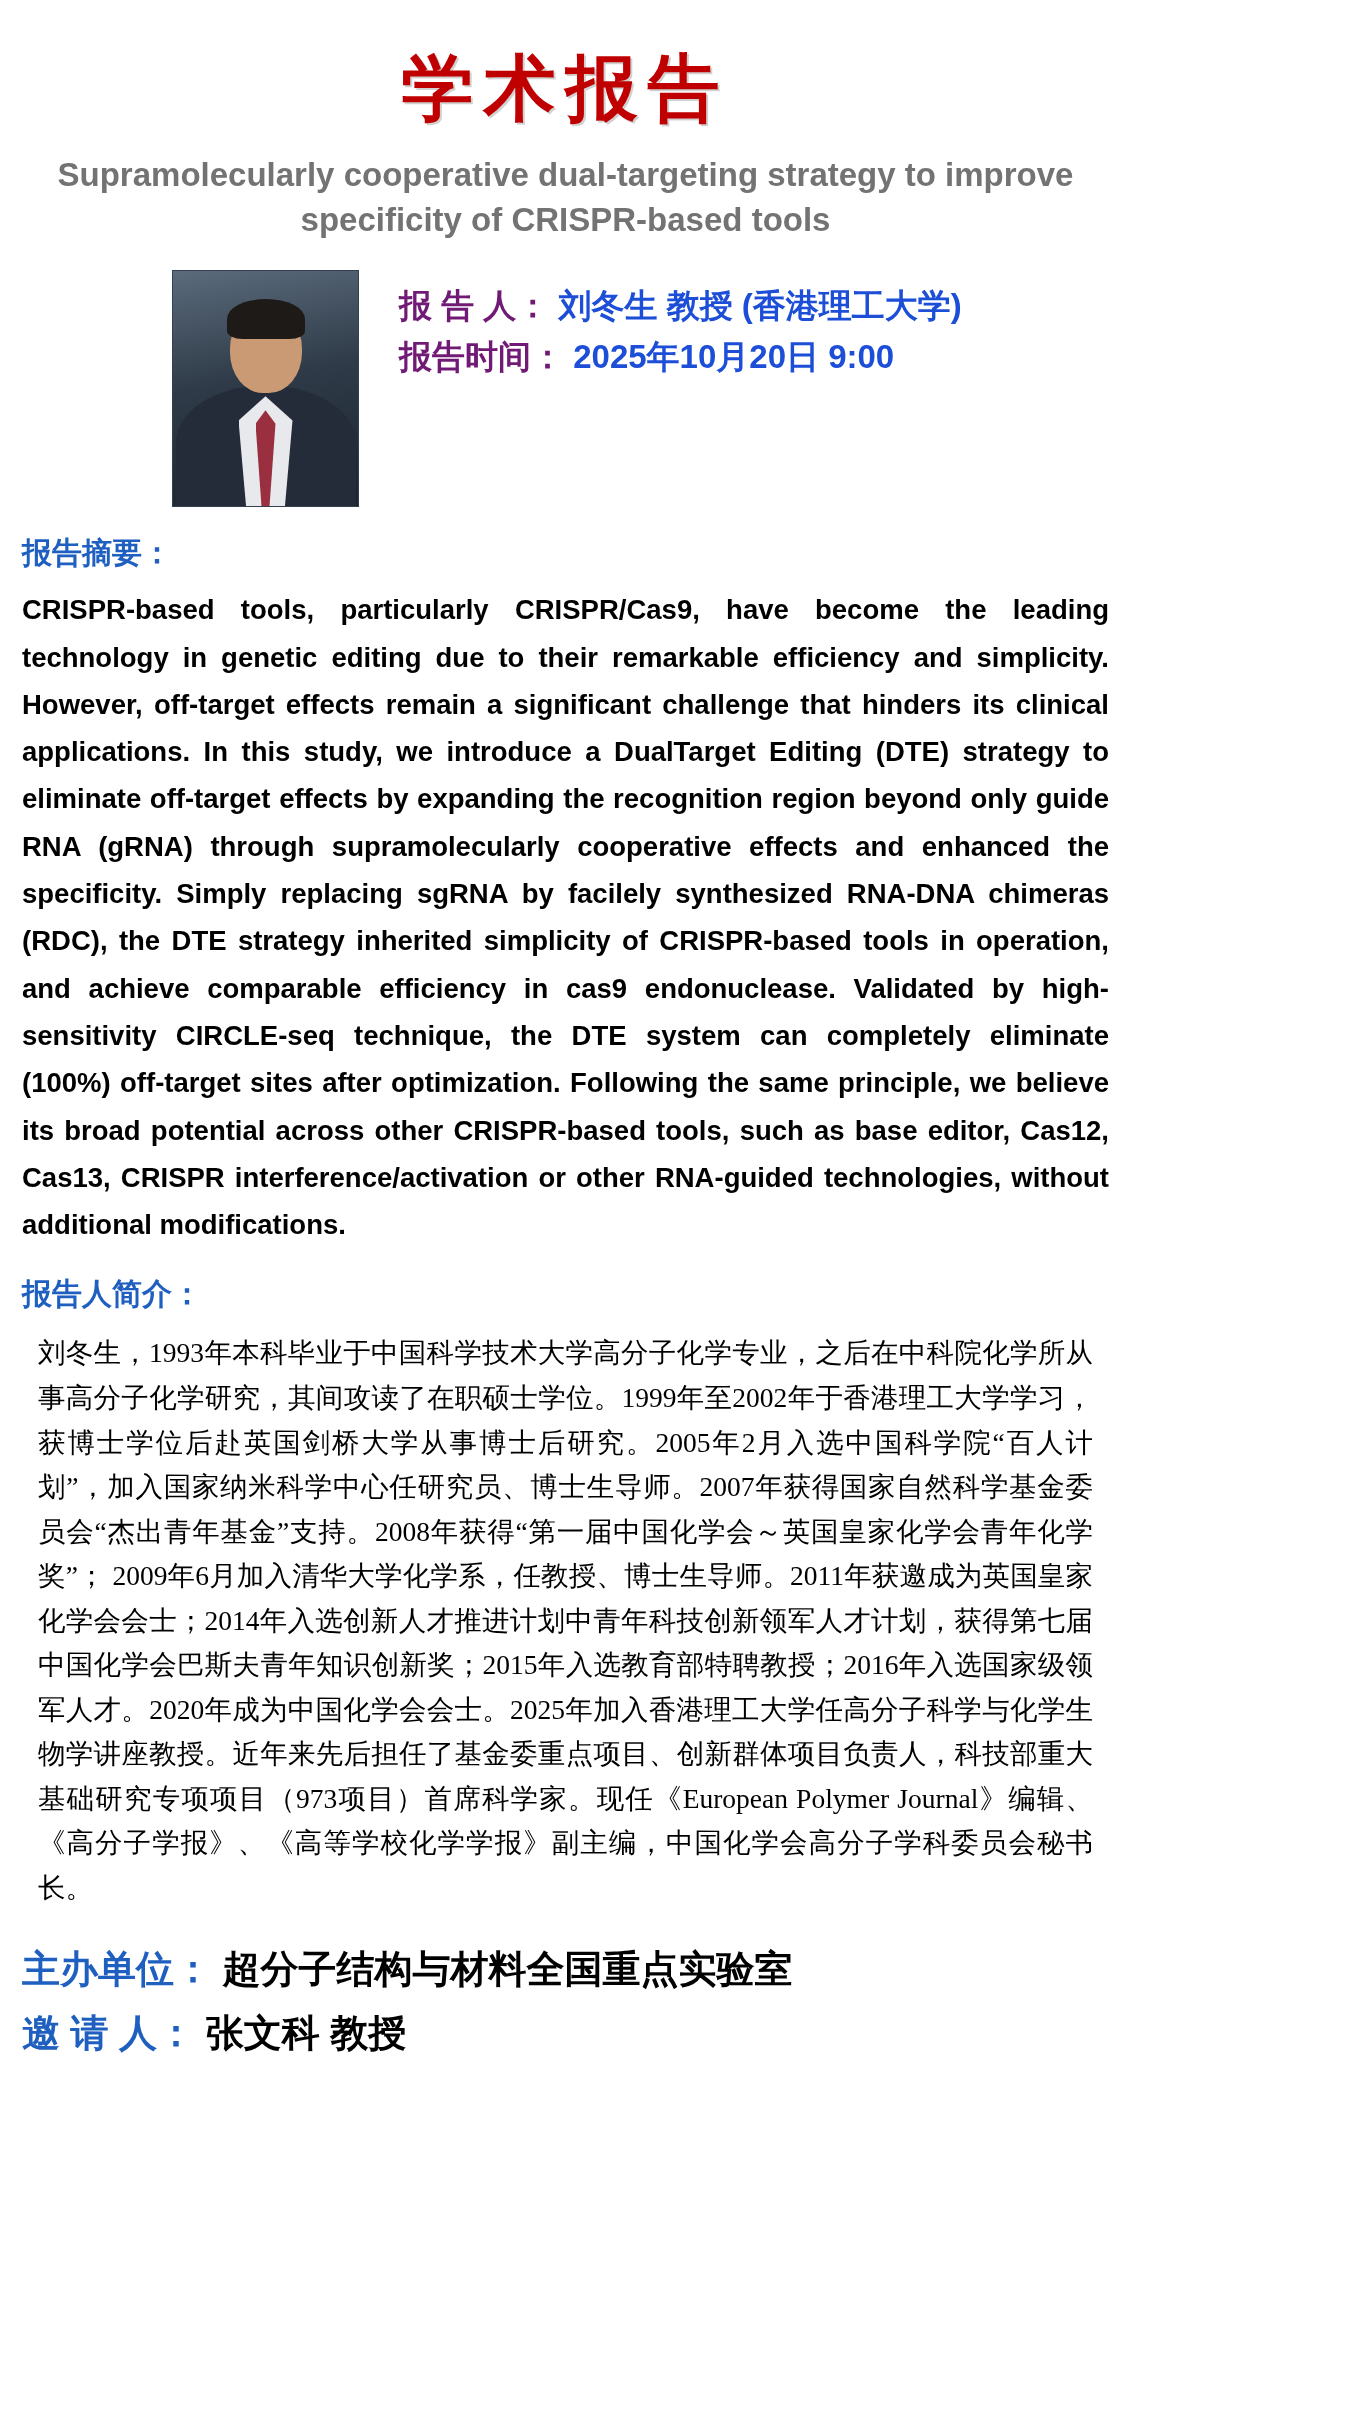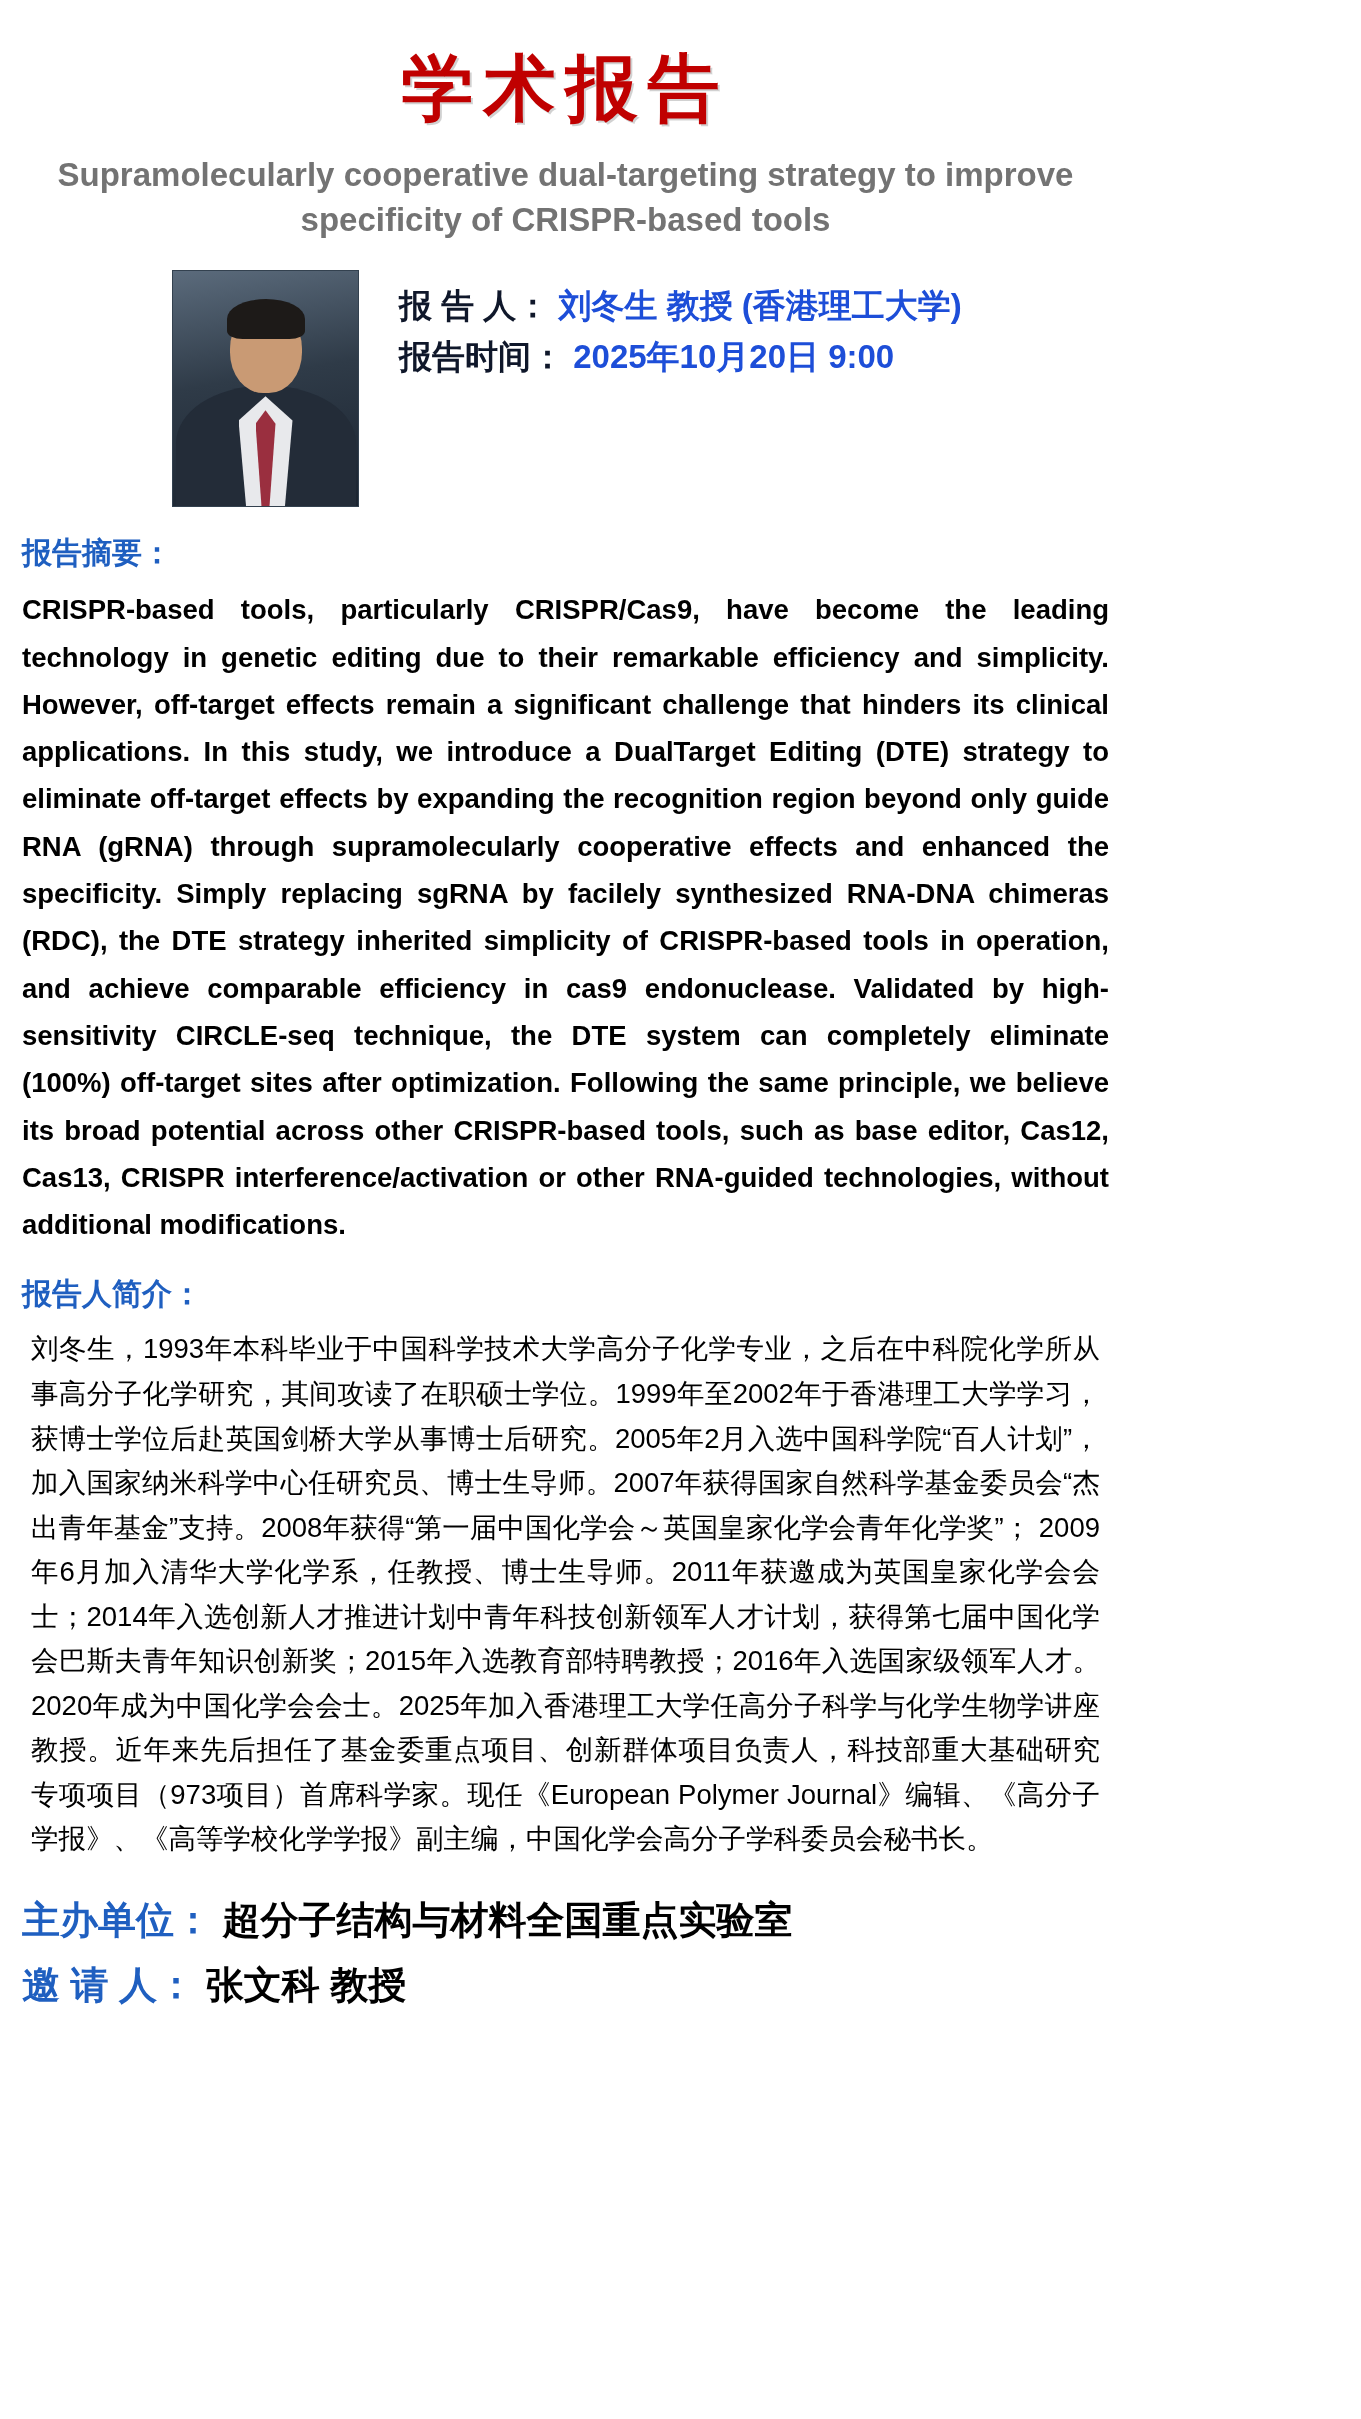--- a/index.html
+++ b/index.html
@@ -109,21 +109,21 @@
     margin-left: 40px;
     padding-top: 10px;
   }
   .meta-row {
     font-size: 33px;
     font-weight: bold;
     line-height: 1.55;
     white-space: nowrap;
   }
   .meta-label {
-    color: #0f172a;
+    color: #701a75;
   }
   .meta-value {
     color: #1d4ed8;
   }
   .section-head {
     color: #1f5fc0;
     font-weight: bold;
     font-size: 30px;
     margin: 26px 0 12px 0;
   }
@@ -132,22 +132,23 @@
     font-weight: bold;
     line-height: 1.72;
     text-align: justify;
     margin: 0 0 10px 0;
     color: #000;
   }
   .bio {
     font-size: 27.5px;
     line-height: 1.62;
     text-align: justify;
-    margin: 9px;
+    margin: 16px;
     color: #000;
+    font-family: Liberation Serif, serif;
   }
   .footer {
     margin-top: 26px;
   }
   .footer-row {
     font-size: 38px;
     font-weight: bold;
     line-height: 1.7;
     white-space: nowrap;
   }

